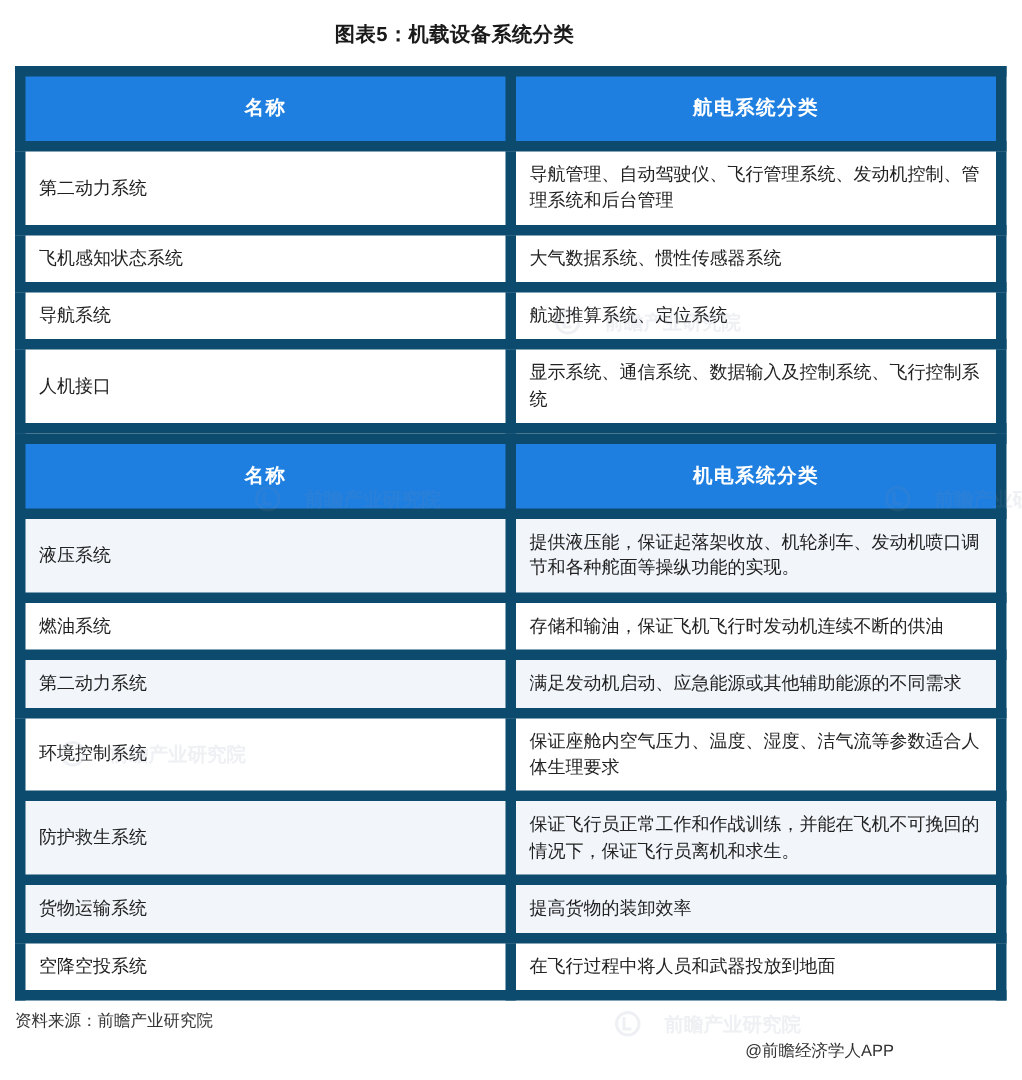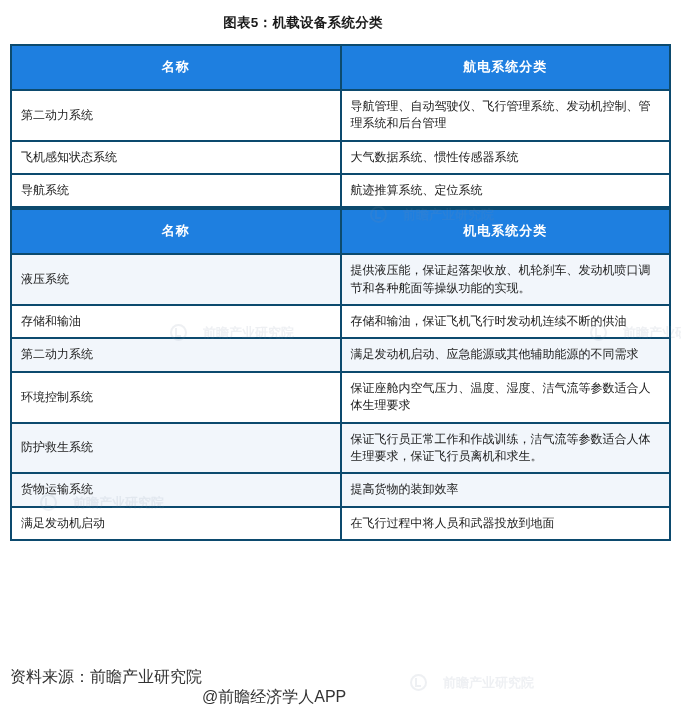--- a/index.html
+++ b/index.html
@@ -30,21 +30,21 @@
     padding: 14px 0 12px 0;
     letter-spacing: 0.3px;
   }
   table {
     border-collapse: collapse;
     width: 661px;
     table-layout: fixed;
     font-size: 12px;
   }
   th, td {
-    border: 2px solid #0c4a6e;
+    border: 7px solid #0c4a6e;
     padding: 7px 9px;
     vertical-align: middle;
     line-height: 1.45;
     word-break: break-all;
   }
   th {
     background: #1e7fe0;
     color: #ffffff;
     font-weight: bold;
     font-size: 13px;
@@ -63,24 +63,24 @@
     color: #222;
   }
   tr.alt td {
     background: #f2f6fb;
   }
   .footer {
     position: absolute;
     left: 10px;
     right: 10px;
     bottom: 12px;
-    font-size: 16px;
+    font-size: 11px;
     color: #333;
     display: flex;
-    justify-content: flex-start;
+    justify-content: space-between;
     align-items: center;
   }
   .footer-right {
     color: #333;
     margin-top: 41px;
   }
   
   .wm {
     position: absolute;
     color: rgba(120,140,165,0.13);
@@ -138,57 +138,61 @@
         <td class="desc">导航管理、自动驾驶仪、飞行管理系统、发动机控制、管理系统和后台管理</td>
       </tr>
       <tr>
         <td class="name">飞机感知状态系统</td>
         <td class="desc">大气数据系统、惯性传感器系统</td>
       </tr>
       <tr>
         <td class="name">导航系统</td>
         <td class="desc">航迹推算系统、定位系统</td>
       </tr>
+      <tr>
+        <td class="name">人机接口</td>
+        <td class="desc">显示系统、通信系统、数据输入及控制系统、飞行控制系统</td>
+      </tr>
     </tbody>
   </table>
 
   <table>
     <thead>
       <tr>
         <th class="name">名称</th>
         <th>机电系统分类</th>
       </tr>
     </thead>
     <tbody>
       <tr class="alt">
         <td class="name">液压系统</td>
         <td class="desc">提供液压能，保证起落架收放、机轮刹车、发动机喷口调节和各种舵面等操纵功能的实现。</td>
       </tr>
       <tr>
-        <td class="name">存储和输油</td>
+        <td class="name">燃油系统</td>
         <td class="desc">存储和输油，保证飞机飞行时发动机连续不断的供油</td>
       </tr>
       <tr class="alt">
         <td class="name">第二动力系统</td>
         <td class="desc">满足发动机启动、应急能源或其他辅助能源的不同需求</td>
       </tr>
       <tr>
         <td class="name">环境控制系统</td>
         <td class="desc">保证座舱内空气压力、温度、湿度、洁气流等参数适合人体生理要求</td>
       </tr>
       <tr class="alt">
         <td class="name">防护救生系统</td>
-        <td class="desc">保证飞行员正常工作和作战训练，洁气流等参数适合人体生理要求，保证飞行员离机和求生。</td>
+        <td class="desc">保证飞行员正常工作和作战训练，并能在飞机不可挽回的情况下，保证飞行员离机和求生。</td>
       </tr>
       <tr class="alt">
         <td class="name">货物运输系统</td>
         <td class="desc">提高货物的装卸效率</td>
       </tr>
       <tr>
-        <td class="name">满足发动机启动</td>
+        <td class="name">空降空投系统</td>
         <td class="desc">在飞行过程中将人员和武器投放到地面</td>
       </tr>
     </tbody>
   </table>
 
   <div class="wm wm1">
     <span class="mark"></span>
     <span>前瞻产业研究院</span>
   </div>
   <div class="wm wm2">

